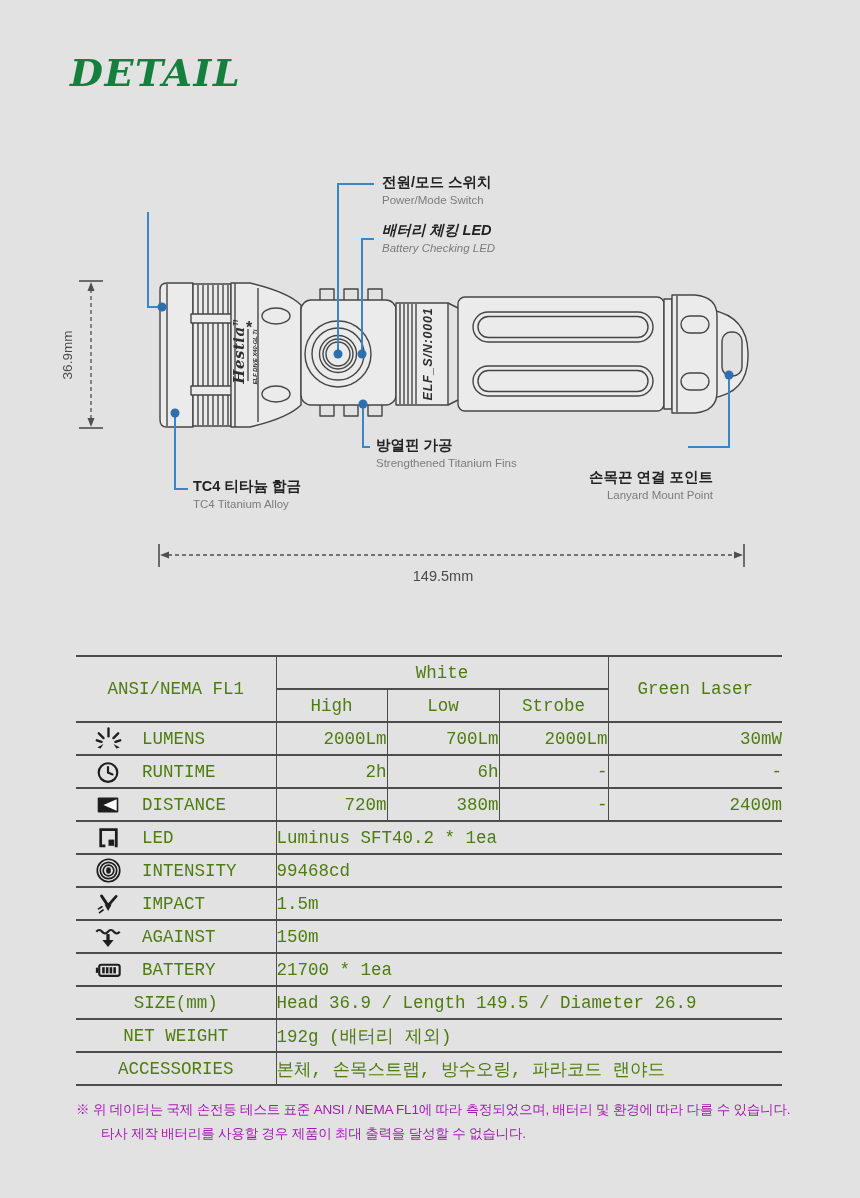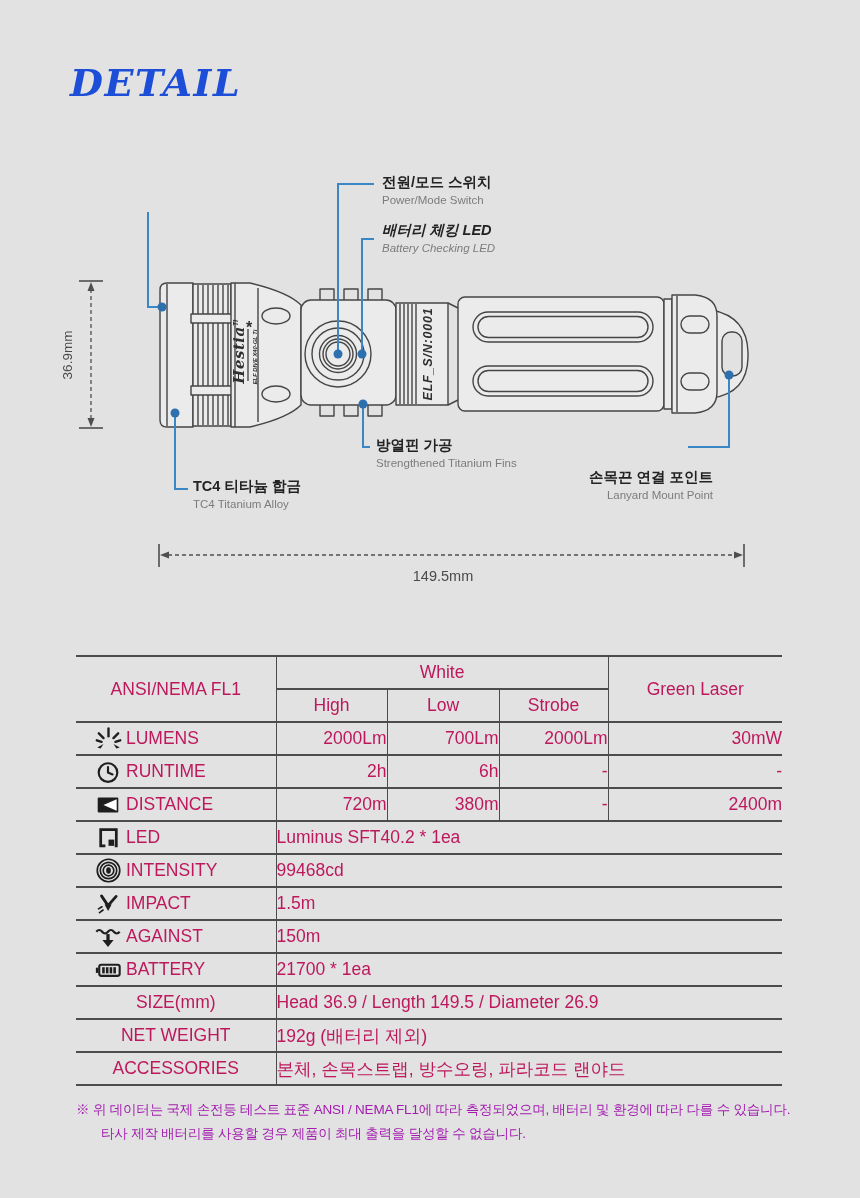--- a/index.html
+++ b/index.html
@@ -3,43 +3,43 @@
 <meta charset="utf-8">
 <style>
   html,body{margin:0;padding:0;}
   body{font-family:"Liberation Sans",sans-serif;}
   #stage{position:relative;width:860px;height:1198px;background:#e2e2e2;overflow:hidden;}
 
   
   .detail-title{
     position:absolute;left:70px;top:50px;
     font-family:"DejaVu Serif",serif;font-style:italic;font-weight:bold;
-    font-size:38px;color:#1d4ed8;letter-spacing:1.5px;margin-top:10px;
+    font-size:38px;color:#15803d;letter-spacing:1.5px;
   }
 
   
   #diagram-svg{position:absolute;left:0;top:0;}
   .callout{position:absolute;line-height:1;}
   .callout .ko{font-size:14.5px;font-weight:bold;color:#222;display:block;}
   .callout .en{font-size:11.5px;color:#7c7c7c;display:block;margin-top:5px;}
   .callout.right{text-align:right;margin-top:32px;}
 
   
   .spec-wrap{position:absolute;left:76px;top:655px;}
-  table.spec{border-collapse:collapse;table-layout:fixed;width:706px;color:#be185d;}
+  table.spec{border-collapse:collapse;table-layout:fixed;width:706px;color:#4d7c0f;font-family:Liberation Mono, monospace;}
   table.spec th,table.spec td{
     border-top:2px solid #4c4c4c;border-bottom:2px solid #4c4c4c;
     height:31px;padding:0;font-weight:normal;font-size:17.5px;vertical-align:middle;
   }
   table.spec .vl{border-left:1px solid #4c4c4c;}
   table.spec th{text-align:center;}
   td.lbl{text-align:left;}
   td.lbl .cellflex{display:flex;align-items:center;padding-left:14px;}
   td.lbl .ic{width:36px;display:flex;justify-content:center;align-items:center;}
-  td.lbl .lt{}
+  td.lbl .lt{margin-left:16px;}
   td.lblC{text-align:center;}
   td.val{text-align:right;}
   td.valL{text-align:left;padding-left:20px;}
   td .sub{font-size:18px;text-align:right;}
 
   
   .footnote{position:absolute;left:76px;top:1098px;width:716px;
     font-size:13.5px;color:#a21caf;line-height:1.75;letter-spacing:-0.2px;}
   .footnote .l2{margin-left:25px;}
 </style>

